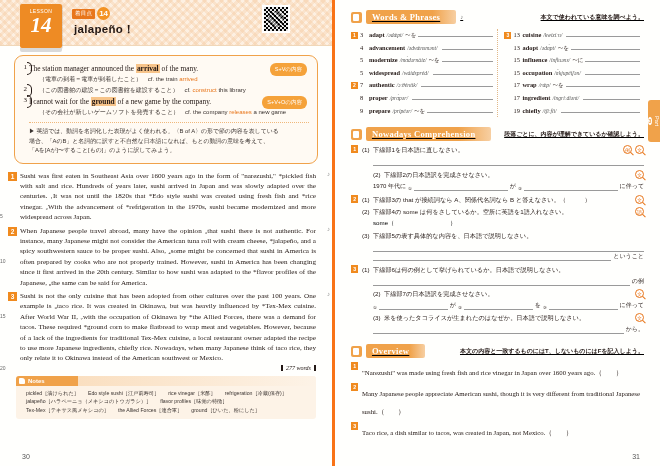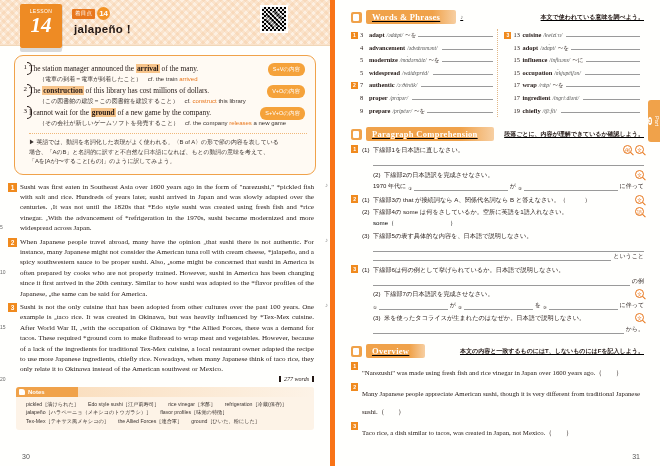--- a/index.html
+++ b/index.html
@@ -4,21 +4,21 @@
 <style>
   * { box-sizing: border-box; margin: 0; padding: 0; }
   body {
     width: 660px; height: 466px;
     font-family: "Liberation Serif", serif;
     background: #c9c9c9;
     overflow: hidden;
   }
   .spread { position: relative; width: 660px; height: 466px; display: flex; background:#ffffff; }
   .page { position: relative; height: 466px; background: #fffffd; }
-  .page-left { width: 340px; border-right: 5px solid #f97316; }
+  .page-left { width: 340px; border-right: 3px solid #f97316; }
   .page-right { width: 330px; }
 
   
   .header-band {
     position: relative; height: 46px;
     background:
       repeating-linear-gradient(45deg, rgba(244,196,150,.30) 0 3px, rgba(255,255,255,0) 3px 6px),
       repeating-linear-gradient(-45deg, rgba(244,196,150,.30) 0 3px, rgba(255,255,255,0) 3px 6px),
       #fdf0e2;
     border-bottom: 1px solid #f0d7b8;
@@ -259,24 +259,20 @@
         <span class="num-mark">1</span>
         <div class="g-en">
           <span>The station manager announced the </span><span class="hl-orange">arrival</span><span> of the many.</span>
           <span class="tag-wrap"><span class="tag">S+Vの内容</span></span>
         </div>
         <div class="g-jp"><span>（電車の到着＝電車が到着したこと）　cf. the train </span><span class="or">arrived</span></div>
       </div>
 
       <div class="gb-row">
         <span class="num-mark">2</span>
-        <div class="g-en">
-          <span>The </span><span class="hl-orange">construction</span><span> of this library has cost millions of dollars.</span>
-          <span class="tag-wrap"><span class="tag">V+Oの内容</span></span>
-        </div>
         <div class="g-jp"><span>（この図書館の建設＝この図書館を建設すること）　cf. </span><span class="or">construct</span><span> this library</span></div>
       </div>
 
       <div class="gb-row">
         <span class="num-mark">3</span>
         <div class="g-en">
           <span>I cannot wait for the </span><span class="hl-orange">ground</span><span> of a new game by the company.</span>
           <span class="tag-wrap"><span class="tag">S+V+Oの内容</span></span>
         </div>
         <div class="g-jp"><span>（その会社が新しいゲームソフトを発売すること）　cf. the company </span><span class="or">releases</span><span> a new game</span></div>
@@ -454,21 +450,21 @@
             <span class="wp-jp"></span>
             <span class="wp-blank"></span>
           </div>
         </div>
       </div>
     </div>
 
     <div class="sec">
       <div class="sec-head">
         <span class="sec-icon"></span>
-        <span class="sec-title">Paragraph Comprehension</span>
+        <span class="sec-title">Nowadays Comprehension</span>
         <span class="sec-sub">段落ごとに、内容が理解できているか確認しよう。</span>
       </div>
 
       <div class="pc-item">
         <span class="pc-mark">1</span>
         <div class="pc-q">
           <span class="pc-qn">(1)</span>
           <span style="padding-left:11px">下線部1を日本語に直しなさい。</span>
           <span class="magni">
             <span class="mg">例</span>

